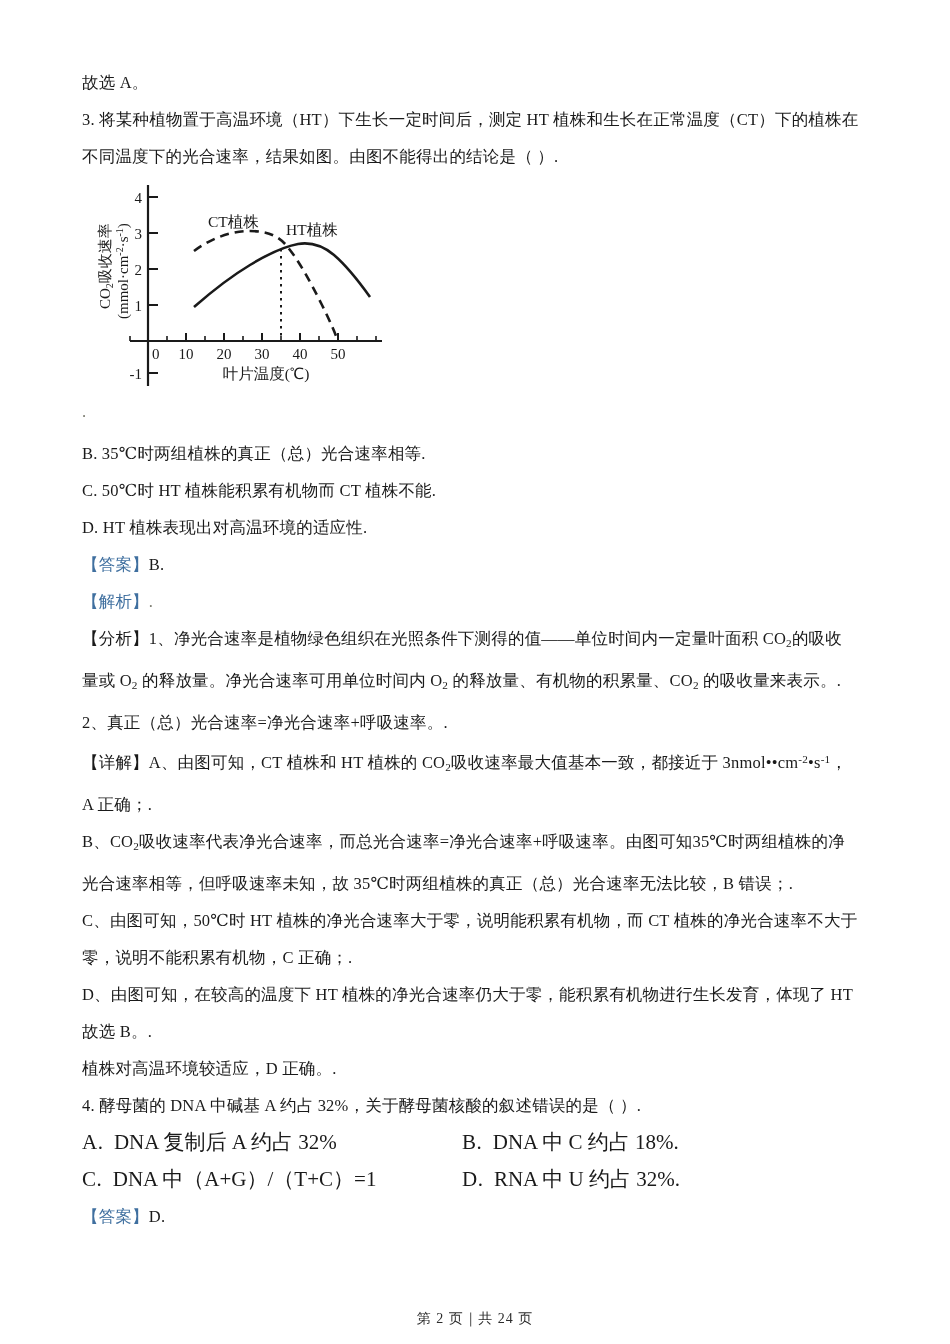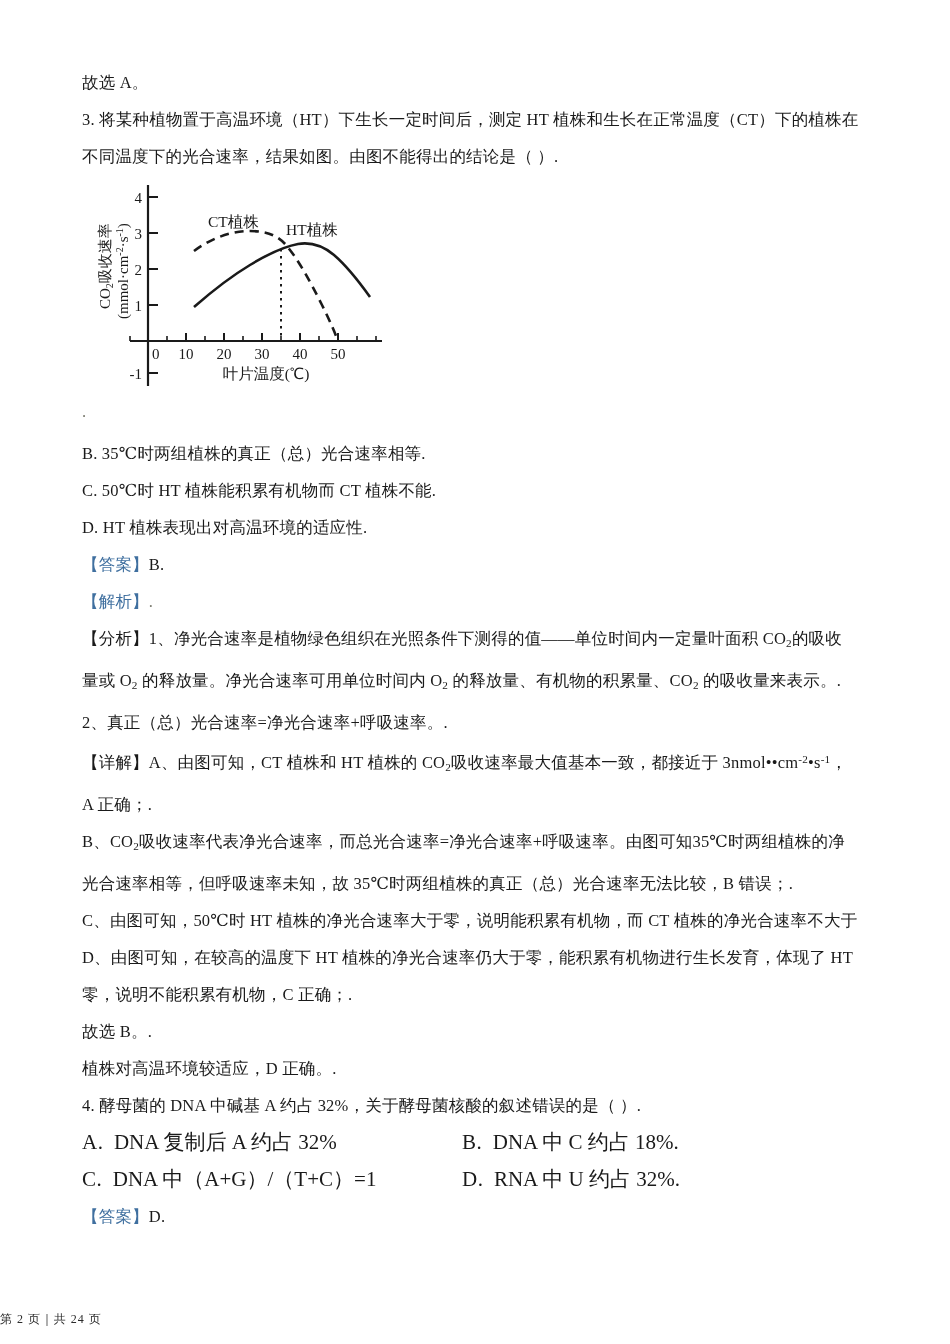--- a/index.html
+++ b/index.html
@@ -62,21 +62,22 @@
   .opt-col-a { width: 380px; flex: 0 0 380px; }
   .opt-col-b { flex: 1 1 auto; }
 
   .q4-opt-label { letter-spacing: 0.5px; }
 
   .footer {
     position: absolute;
     left: 0;
     bottom: 16px;
     width: 950px;
-    font-size: 12px;
+    text-align: center;
+    font-size: 14px;
     color: #2b2b2b;
     letter-spacing: 1px;
   }
   .spacer-sm { height: 6px; }
 </style>
 </head>
 <body>
 
 <div class="page">
 
@@ -158,22 +159,22 @@
 
   <div class="line"><span>【分析】1、净光合速率是植物绿色组织在光照条件下测得的值——单位时间内一定量叶面积 CO</span><sub>2</sub><span>的吸收</span></div>
   <div class="line"><span>量或 O</span><sub>2</sub><span> 的释放量。净光合速率可用单位时间内 O</span><sub>2</sub><span> 的释放量、有机物的积累量、CO</span><sub>2</sub><span> 的吸收量来表示。.</span></div>
   <div class="line">2、真正（总）光合速率=净光合速率+呼吸速率。.</div>
 
   <div class="line"><span>【详解】A、由图可知，CT 植株和 HT 植株的 CO</span><sub>2</sub><span>吸收速率最大值基本一致，都接近于 3nmol••cm</span><sup>-2</sup><span>•s</span><sup>-1</sup><span>，</span></div>
   <div class="line">A 正确；.</div>
   <div class="line"><span>B、CO</span><sub>2</sub><span>吸收速率代表净光合速率，而总光合速率=净光合速率+呼吸速率。由图可知35℃时两组植株的净</span></div>
   <div class="line">光合速率相等，但呼吸速率未知，故 35℃时两组植株的真正（总）光合速率无法比较，B 错误；.</div>
   <div class="line">C、由图可知，50℃时 HT 植株的净光合速率大于零，说明能积累有机物，而 CT 植株的净光合速率不大于</div>
+  <div class="line">零，说明不能积累有机物，C 正确；.</div>
   <div class="line">D、由图可知，在较高的温度下 HT 植株的净光合速率仍大于零，能积累有机物进行生长发育，体现了 HT</div>
-  <div class="line">零，说明不能积累有机物，C 正确；.</div>
   <div class="line">故选 B。.</div>
   <div class="line">植株对高温环境较适应，D 正确。.</div>
 
   <div class="line">4. 酵母菌的 DNA 中碱基 A 约占 32%，关于酵母菌核酸的叙述错误的是（      ）.</div>
 
   <div class="opt-row">
     <div class="opt-col-a">
       <span class="q4-opt-label">A.</span>
       &nbsp;<span>DNA 复制后 A 约占 32%</span>
     </div>

